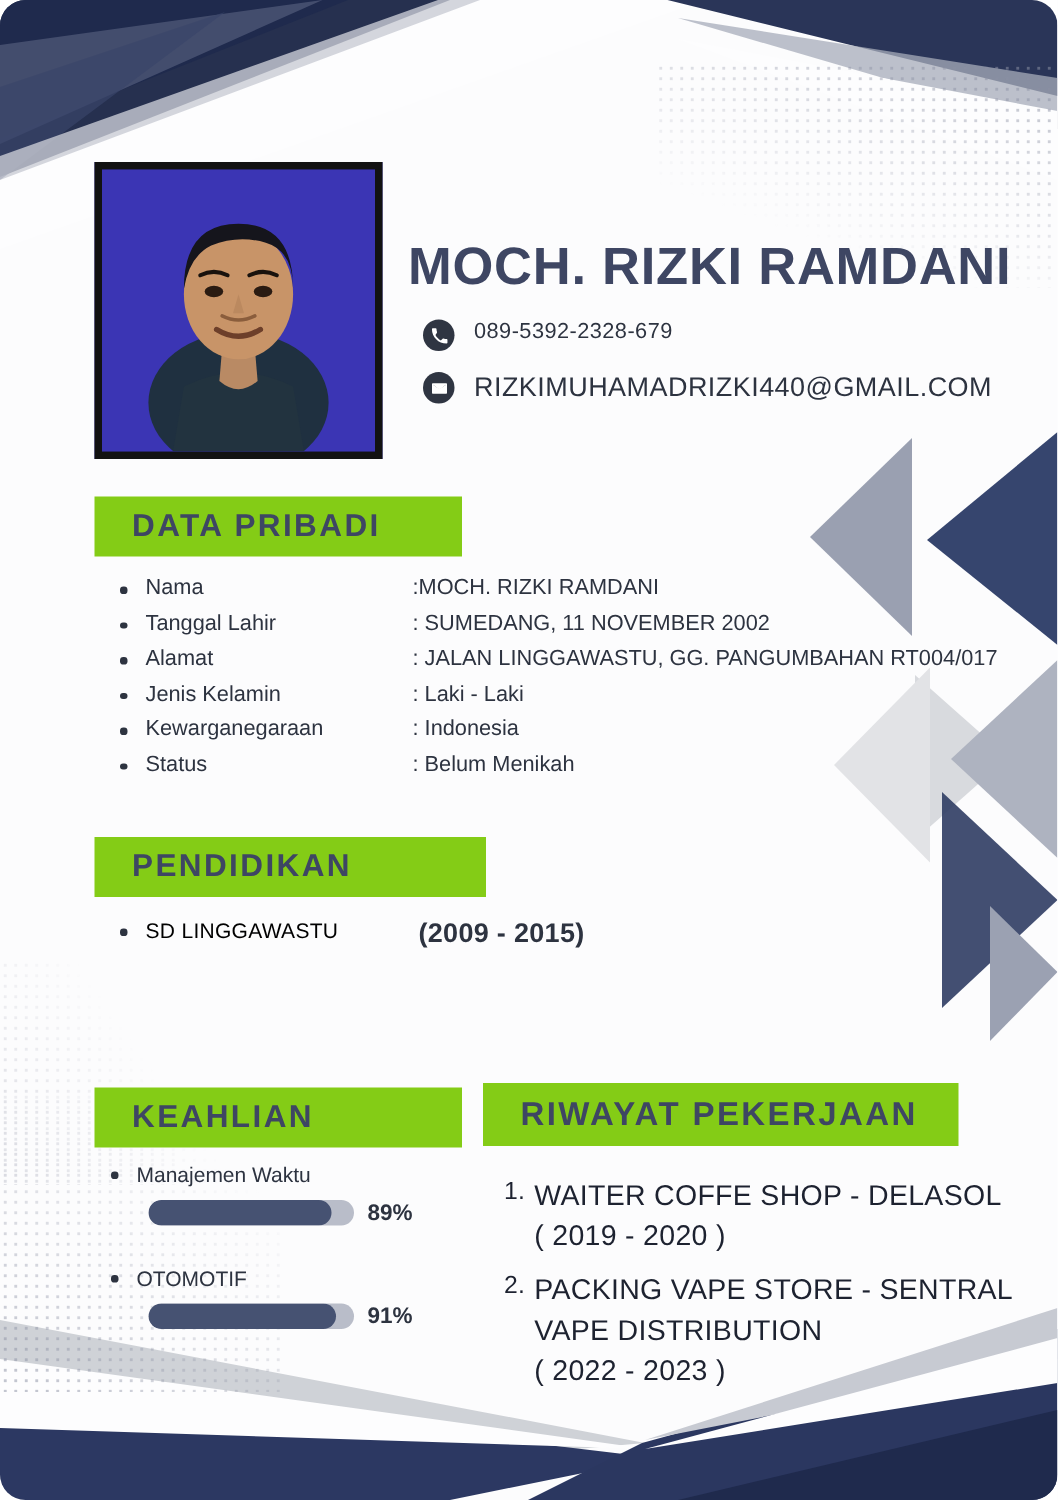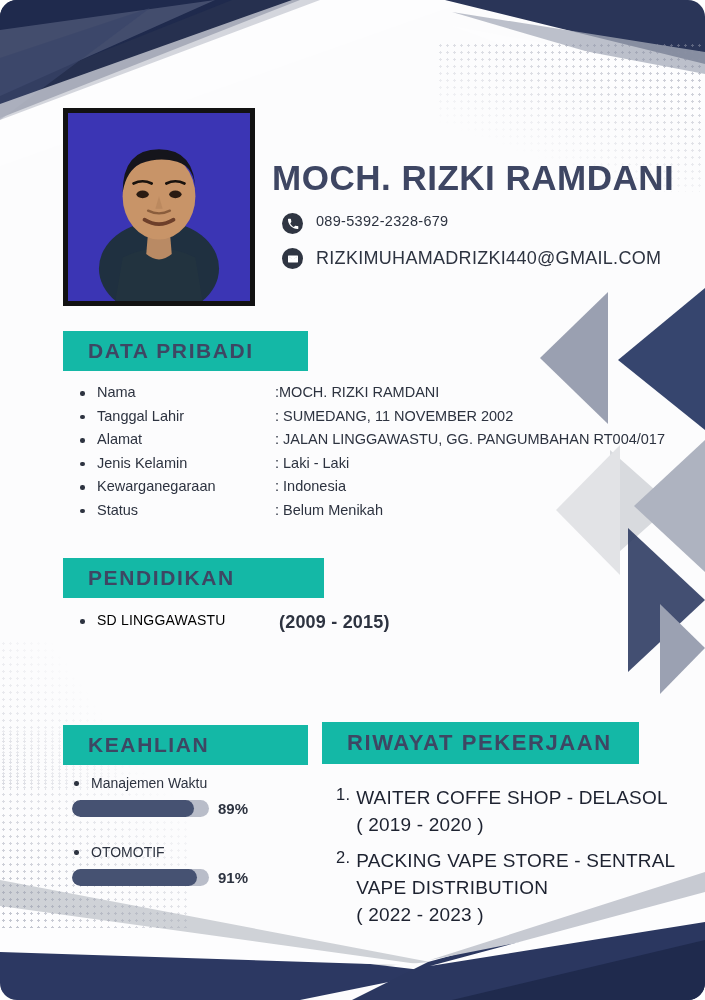--- a/index.html
+++ b/index.html
@@ -78,21 +78,21 @@
     flex:0 0 auto;
   }
   .cicon svg{display:block;}
   .ctext{
     font-size:14.5px;color:#2d3340;letter-spacing:.3px;white-space:nowrap;
   }
   .ctext.mail{font-size:18px;}
 
   .sec-head{
     position:absolute;
-    background:#14b8a6;
+    background:#84cc16;
     display:flex;align-items:center;
     box-sizing:border-box;
     padding-left:25px;
   }
   .sec-head span{
     font-size:21px;font-weight:bold;letter-spacing:1.6px;color:#3e4663;
     white-space:nowrap;
   }
   #head-data{left:63px;top:331px;width:245px;height:40px;}
   #head-edu{left:63px;top:558px;width:261px;height:40px;}
@@ -129,21 +129,21 @@
   .skills{position:absolute;left:72px;top:775px;width:230px;}
   .skill{margin-bottom:27px;}
   .skill-name{
     position:relative;padding-left:19px;
     font-size:14px;color:#2d3340;margin-bottom:9px;
   }
   .skill-name::before{
     content:"";position:absolute;left:2px;top:6px;
     width:4.5px;height:4.5px;border-radius:50%;background:#2d3340;
   }
-  .bar-wrap{display:flex;align-items:center;gap:9px;}
+  .bar-wrap{display:flex;align-items:center;gap:9px;justify-content:center;}
   .bar-track{
     width:137px;height:17px;border-radius:9px;
     background:#b9bdc9;overflow:hidden;flex:0 0 auto;
   }
   .bar-fill{height:100%;border-radius:9px;background:#465272;}
   .bar-pct{font-size:15px;font-weight:bold;color:#2d3340;}
 
   
   .work{position:absolute;left:336px;top:785px;width:330px;}
   .work-item{

